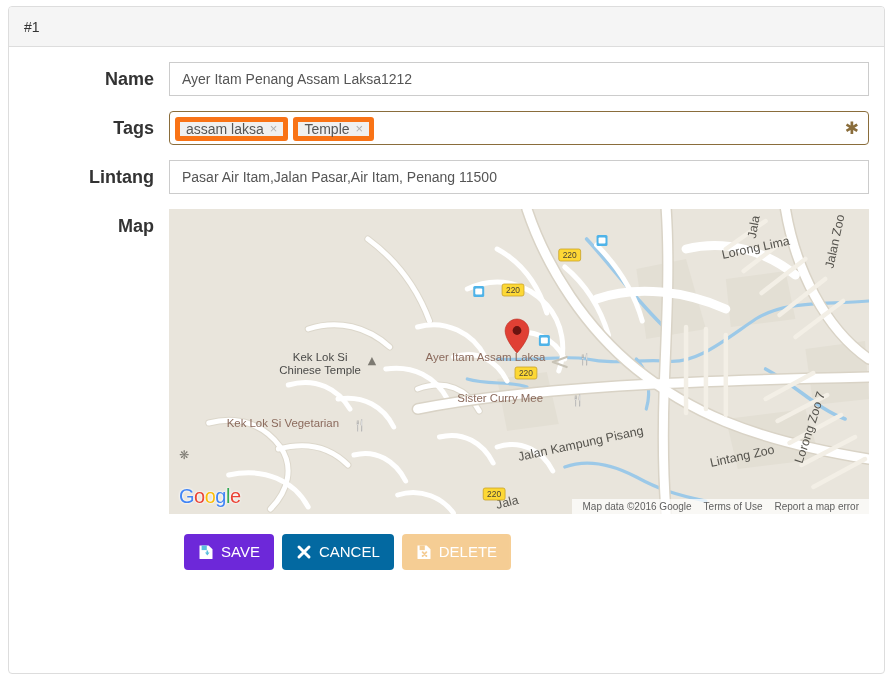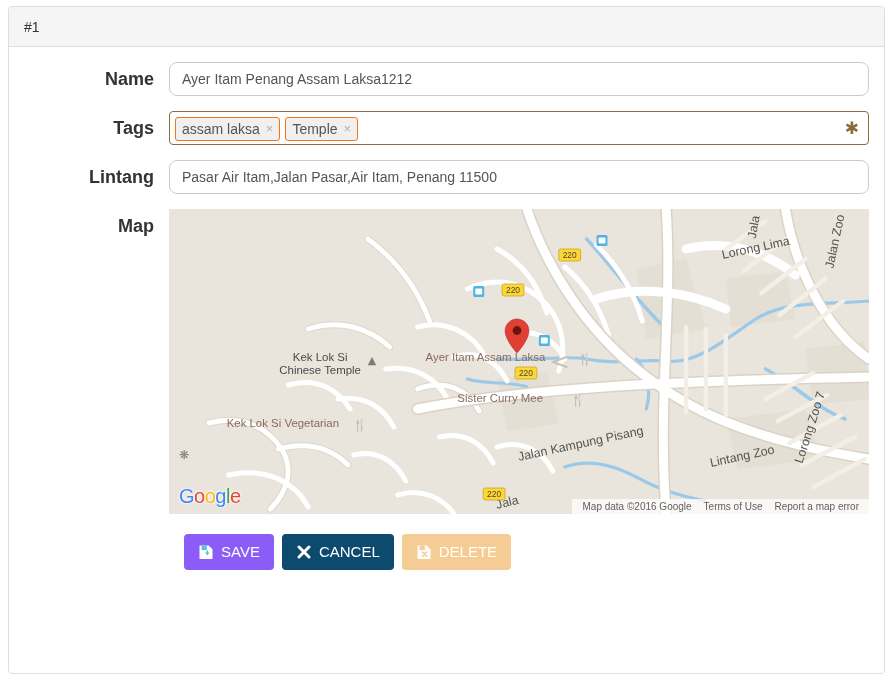--- a/index.html
+++ b/index.html
@@ -49,21 +49,21 @@
   .form-control {
     display: block;
     width: 100%;
     height: 34px;
     padding: 6px 12px;
     font-size: 14px;
     line-height: 1.42857;
     color: #555555;
     background-color: #fff;
     border: 1px solid #cccccc;
-    border-radius: 8px;
+    border-radius: 0;
     font-family: "Liberation Sans", sans-serif;
     outline: none;
   }
   textarea.form-control {
     height: 84px;
     resize: vertical;
     overflow: auto;
   }
 
   
@@ -75,21 +75,21 @@
     border-radius: 4px;
     background: #fff;
     display: flex;
     align-items: center;
     flex-wrap: wrap;
   }
   .tag-pill {
     display: inline-flex;
     align-items: center;
     background: #f0f0f0;
-    border: 1px solid #f97316;
+    border: 5px solid #f97316;
     border-radius: 3px;
     padding: 6px 6px;
     margin: 0 5px 3px 0;
     font-size: 14px;
     color: #555;
     line-height: 18px;
     height: 24px;
   }
   .tag-remove {
     margin-left: 6px;
@@ -159,22 +159,22 @@
     border: none;
     border-radius: 4px;
     padding: 8px 14px;
     font-size: 15px;
     color: #ffffff;
     cursor: pointer;
     font-family: "Liberation Sans", sans-serif;
     line-height: 20px;
     height: 36px;
   }
-  .btn-save   { background: #8b5cf6; }
-  .btn-cancel { background: #0c4a6e; justify-content: flex-end; }
+  .btn-save   { background: #6d28d9; }
+  .btn-cancel { background: #0369a1; justify-content: flex-end; }
   .btn-edit   { background: #5bc0de; opacity: 0.55; cursor: not-allowed; }
   .btn-delete { background: #f0ad4e; opacity: 0.6; cursor: not-allowed; }
   .btn .bicon { display: inline-flex; width: 16px; height: 16px; }
   .btn .blabel { white-space: nowrap; }
 </style>
 </head>
 <body>
 
 <div class="panel">
 

